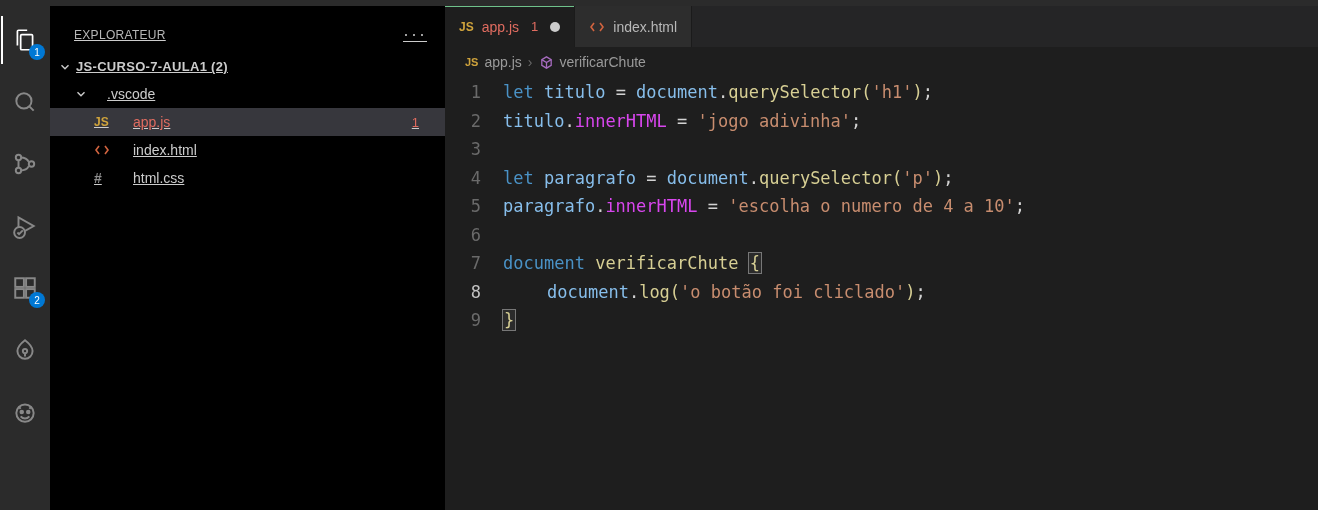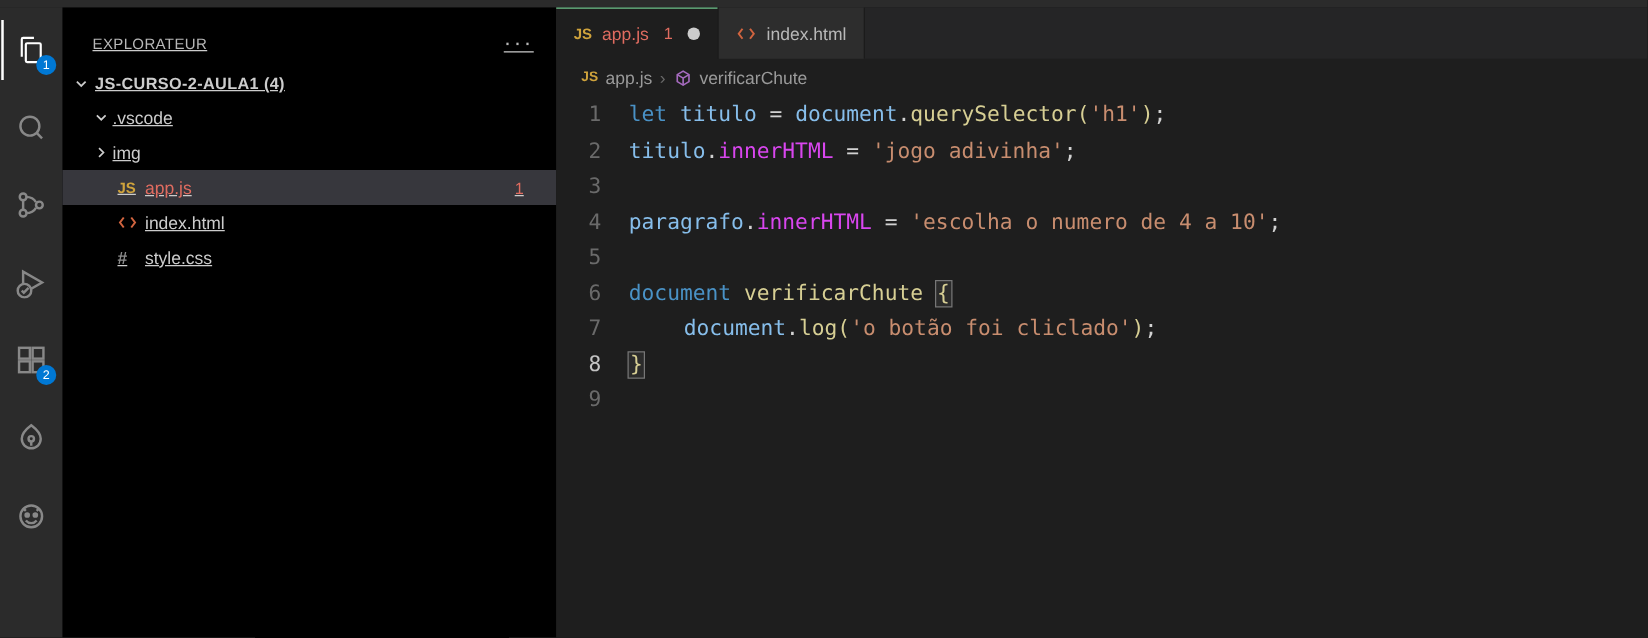--- a/index.html
+++ b/index.html
@@ -98,21 +98,21 @@
     display: flex; align-items: center;
     height: 28px;
     padding-left: 24px;
     cursor: pointer;
     font-size: 14px;
     color: #cccccc;
   }
   .tree-row.selected { background: #37373d; }
   .tree-row .chev { width: 16px; display:inline-flex; color:#cccccc; }
   .tree-row .ficon { width: 22px; display:inline-flex; align-items:center; justify-content:flex-start; }
-  .tree-row .label { flex: 1; }
+  .tree-row .label { flex: 1; margin-left: 17px; }
   .tree-row.error .label { color: #e06c60; }
   .tree-row .count { color: #e06c60; padding-right: 26px; font-size: 13px;}
   .tree-row.file { padding-left: 44px; }
 
   
   .editor-group {
     flex: 1;
     background: #1e1e1e;
     display: flex; flex-direction: column;
     min-width: 0;
@@ -266,55 +266,47 @@
     <div class="sidebar-header">
       <span>EXPLORATEUR</span>
       <span class="actions">···</span>
     </div>
     <div class="project-header">
       <span class="chev">
         <svg width="14" height="14" viewBox="0 0 16 16" fill="none" stroke="currentColor" stroke-width="1.6">
             <path d="m4 6 4 4 4-4"></path>
           </svg>
       </span>
-      <span>JS-CURSO-2-AULA1 (4)</span>
+      <span>JS-CURSO-7-AULA1 (2)</span>
     </div>
     <div class="tree">
       <div class="tree-row">
         <span class="chev">
           <svg width="14" height="14" viewBox="0 0 16 16" fill="none" stroke="currentColor" stroke-width="1.6">
               <path d="m4 6 4 4 4-4"></path>
             </svg>
         </span>
         <span class="label">.vscode</span>
       </div>
-      <div class="tree-row">
-        <span class="chev">
-          <svg width="14" height="14" viewBox="0 0 16 16" fill="none" stroke="currentColor" stroke-width="1.6">
-              <path d="m6 4 4 4-4 4"></path>
-            </svg>
-        </span>
-        <span class="label">img</span>
-      </div>
       <div class="tree-row file selected error">
         <span class="ficon" style="color:#cfa33c;font-weight:700;font-size:12px;">JS</span>
         <span class="label">app.js</span>
         <span class="count">1</span>
       </div>
       <div class="tree-row file">
         <span class="ficon" style="color:#d1643f;">
           <svg width="16" height="16" viewBox="0 0 16 16" fill="none" stroke="currentColor" stroke-width="1.6">
               <path d="m5 4-3 4 3 4M11 4l3 4-3 4"></path>
             </svg>
         </span>
         <span class="label">index.html</span>
       </div>
       <div class="tree-row file">
         <span class="ficon" style="color:#8c8c8c;font-weight:700;font-size:14px;">#</span>
-        <span class="label">style.css</span>
+        <span class="label">html.css</span>
       </div>
     </div>
   </div>
 
   <div class="editor-group">
 
     <div class="tabs">
       <div class="tab active">
         <span class="tab-icon" style="color:#cfa33c;font-weight:700;font-size:12px;">JS</span>
         <span class="label">app.js</span>
@@ -353,20 +345,21 @@
         <div class="ln">5</div>
         <div class="ln">6</div>
         <div class="ln">7</div>
         <div class="ln current">8</div>
         <div class="ln">9</div>
       </div>
       <div class="code-lines">
         <div class="cl"><span class="kw">let</span> <span class="var">titulo</span><span class="op"> = </span><span class="obj">document</span><span class="op">.</span><span class="fn">querySelector</span><span class="punc">(</span><span class="str">'h1'</span><span class="punc">)</span><span class="op">;</span></div>
         <div class="cl"><span class="var">titulo</span><span class="op">.</span><span class="prop">innerHTML</span><span class="op"> = </span><span class="str">'jogo adivinha'</span><span class="op">;</span></div>
         <div class="cl"></div>
+        <div class="cl"><span class="kw">let</span> <span class="var">paragrafo</span><span class="op"> = </span><span class="obj">document</span><span class="op">.</span><span class="fn">querySelector</span><span class="punc">(</span><span class="str">'p'</span><span class="punc">)</span><span class="op">;</span></div>
         <div class="cl"><span class="var">paragrafo</span><span class="op">.</span><span class="prop">innerHTML</span><span class="op"> = </span><span class="str">'escolha o numero de 4 a 10'</span><span class="op">;</span></div>
         <div class="cl"></div>
         <div class="cl"><span class="kw">document</span> <span class="fn">verificarChute</span> <span class="brk hl-brace">{</span></div>
         <div class="cl"><span class="indent"></span><span class="obj">document</span><span class="op">.</span><span class="fn">log</span><span class="punc">(</span><span class="str">'o botão foi cliclado'</span><span class="punc">)</span><span class="op">;</span></div>
         <div class="cl"><span class="brk hl-brace">}</span></div>
       </div>
     </div>
 
   </div>
 

